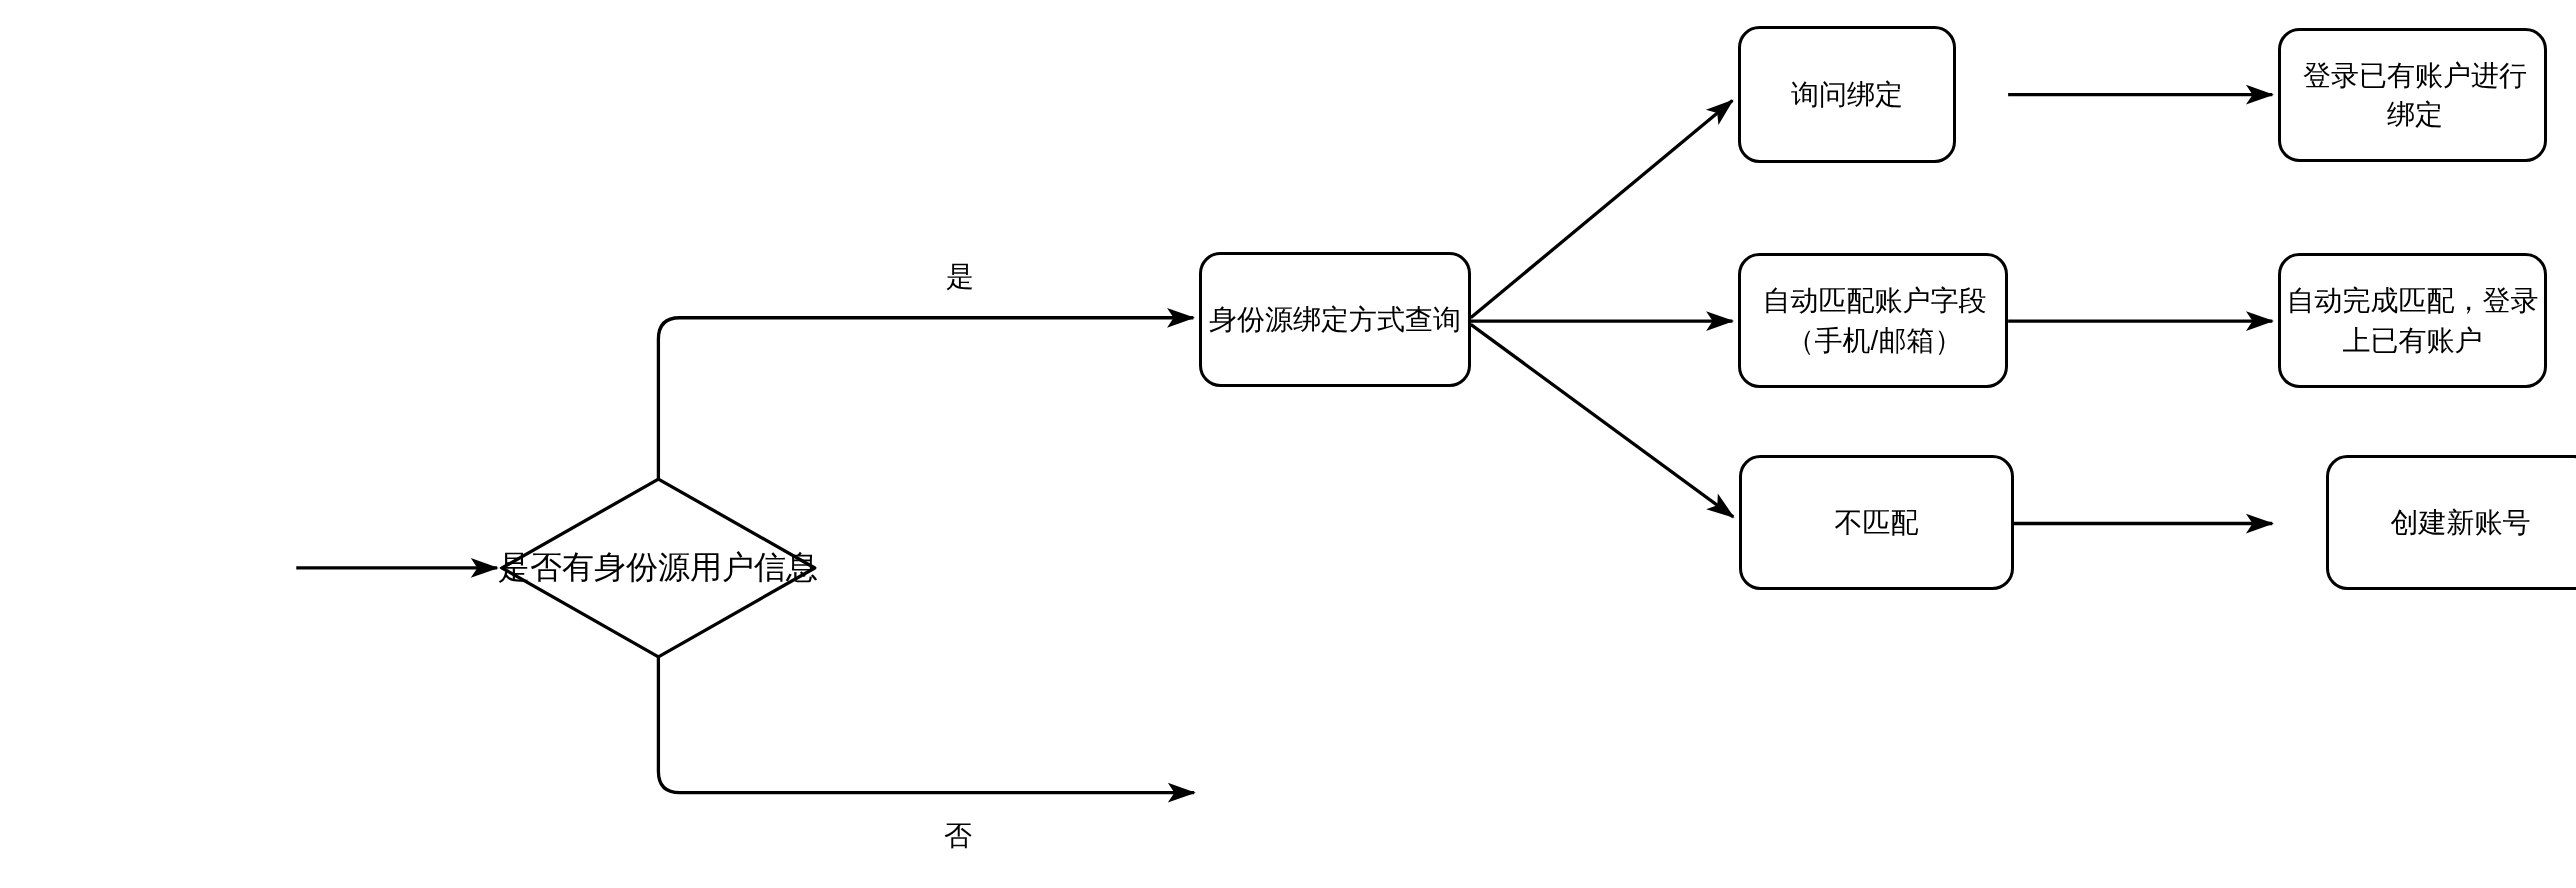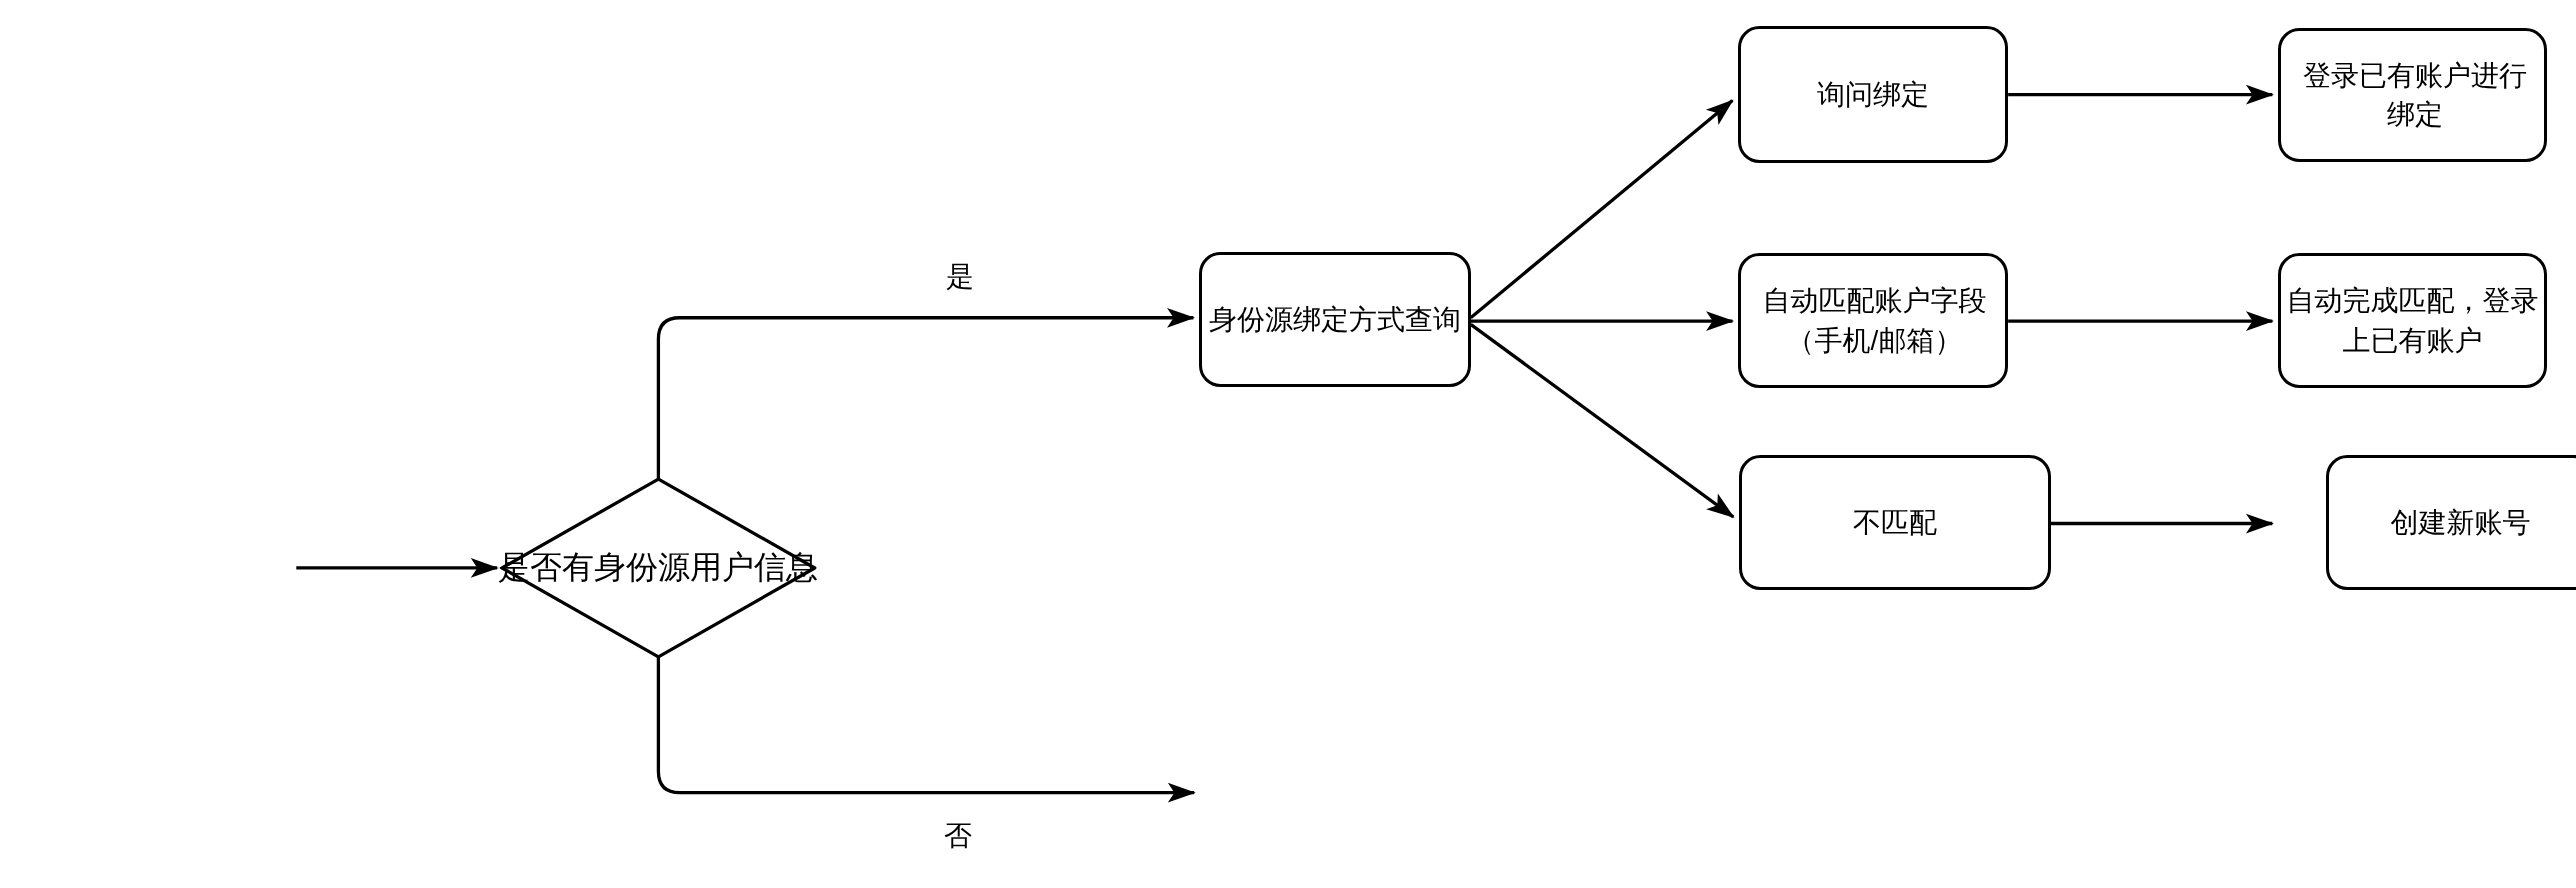--- a/index.html
+++ b/index.html
@@ -88,37 +88,37 @@
 
 
   <div class="diamond-label" style="left:658px; top:568px;">
     <span>是否有身份源用户信息</span>
   </div>
 
   <div class="node" style="left:1199px; top:252px; width:272px; height:135px;">
     <span>身份源绑定方式查询</span>
   </div>
 
-  <div class="node" style="left:1738px; top:26px; width:270px; height:137px;">
+  <div class="node" style="left:1738px; top:26px; width:218px; height:137px;">
     <span>询问绑定</span>
   </div>
 
   <div class="node" style="left:2278px; top:28px; width:269px; height:134px;padding-left:10px;">
     <span>登录已有账户进行绑定</span>
   </div>
 
   <div class="node" style="left:1738px; top:253px; width:270px; height:135px;padding-left:8px;">
     <span>自动匹配账户字段（手机/邮箱）</span>
   </div>
 
   <div class="node" style="left:2278px; top:253px; width:269px; height:135px;">
     <span>自动完成匹配，登录上已有账户</span>
   </div>
 
-  <div class="node" style="left:1739px; top:455px; width:312px; height:135px;">
+  <div class="node" style="left:1739px; top:455px; width:275px; height:135px;">
     <span>不匹配</span>
   </div>
 
   <div class="node" style="left:2278px; top:455px; width:269px; height:135px;margin-left:48px;">
     <span>创建新账号</span>
   </div>
 
 
   <div class="edge-label" style="left:960px; top:277px;">
     <span>是</span>

